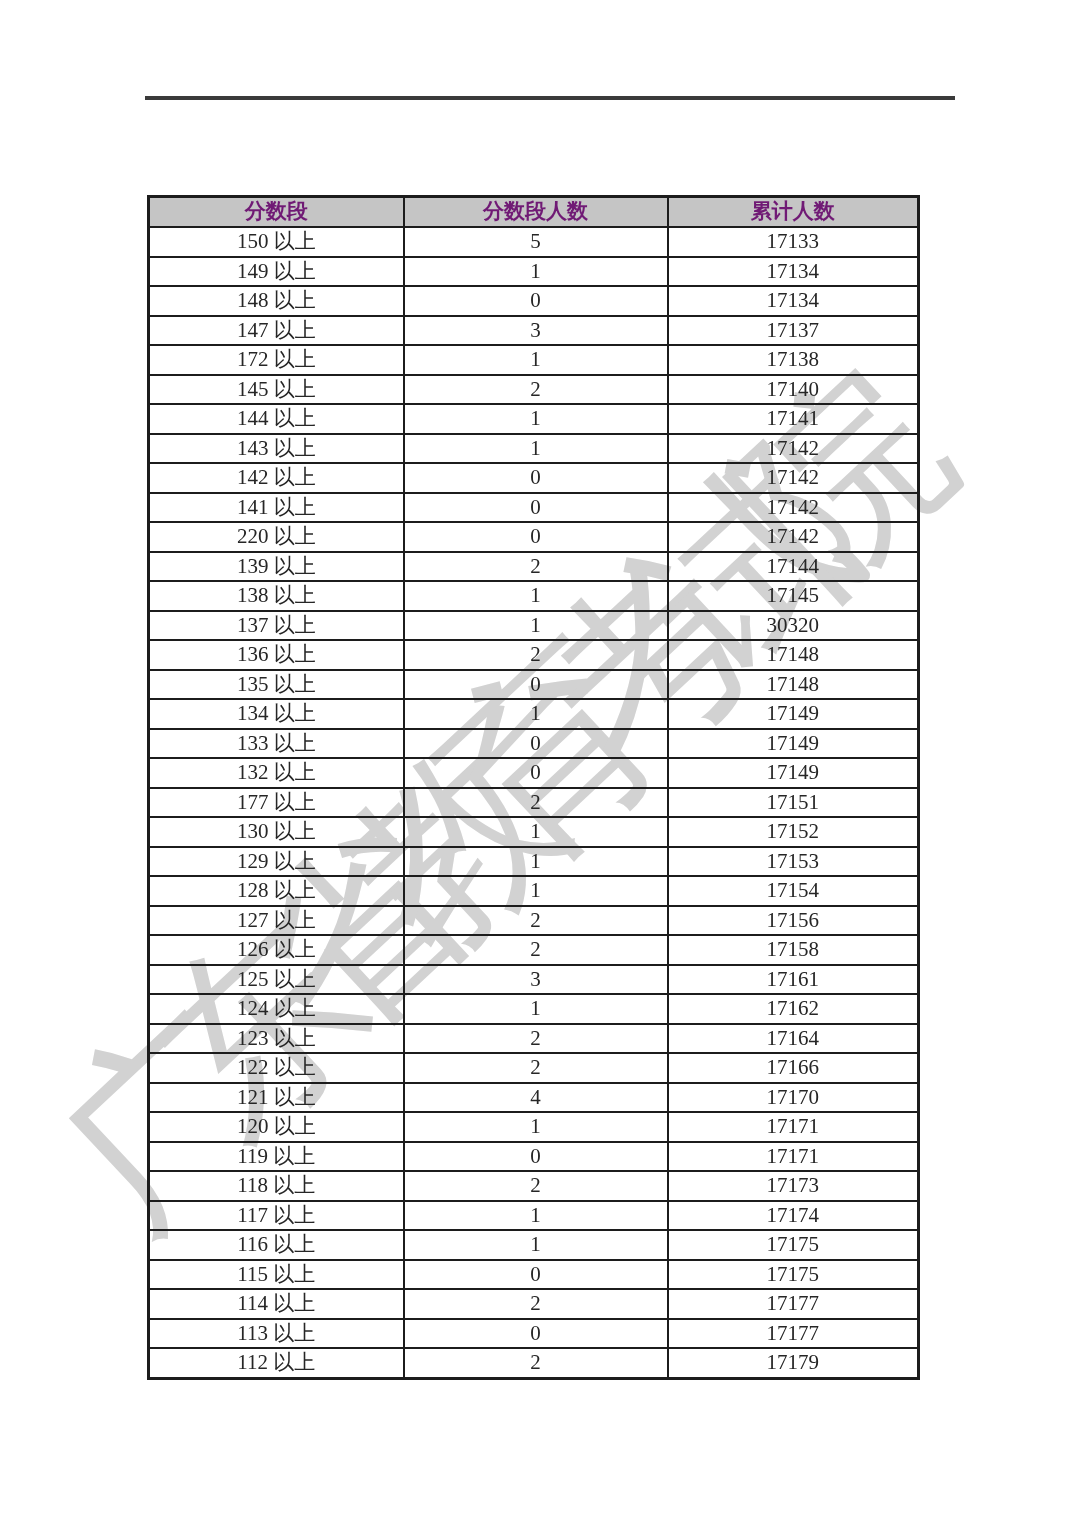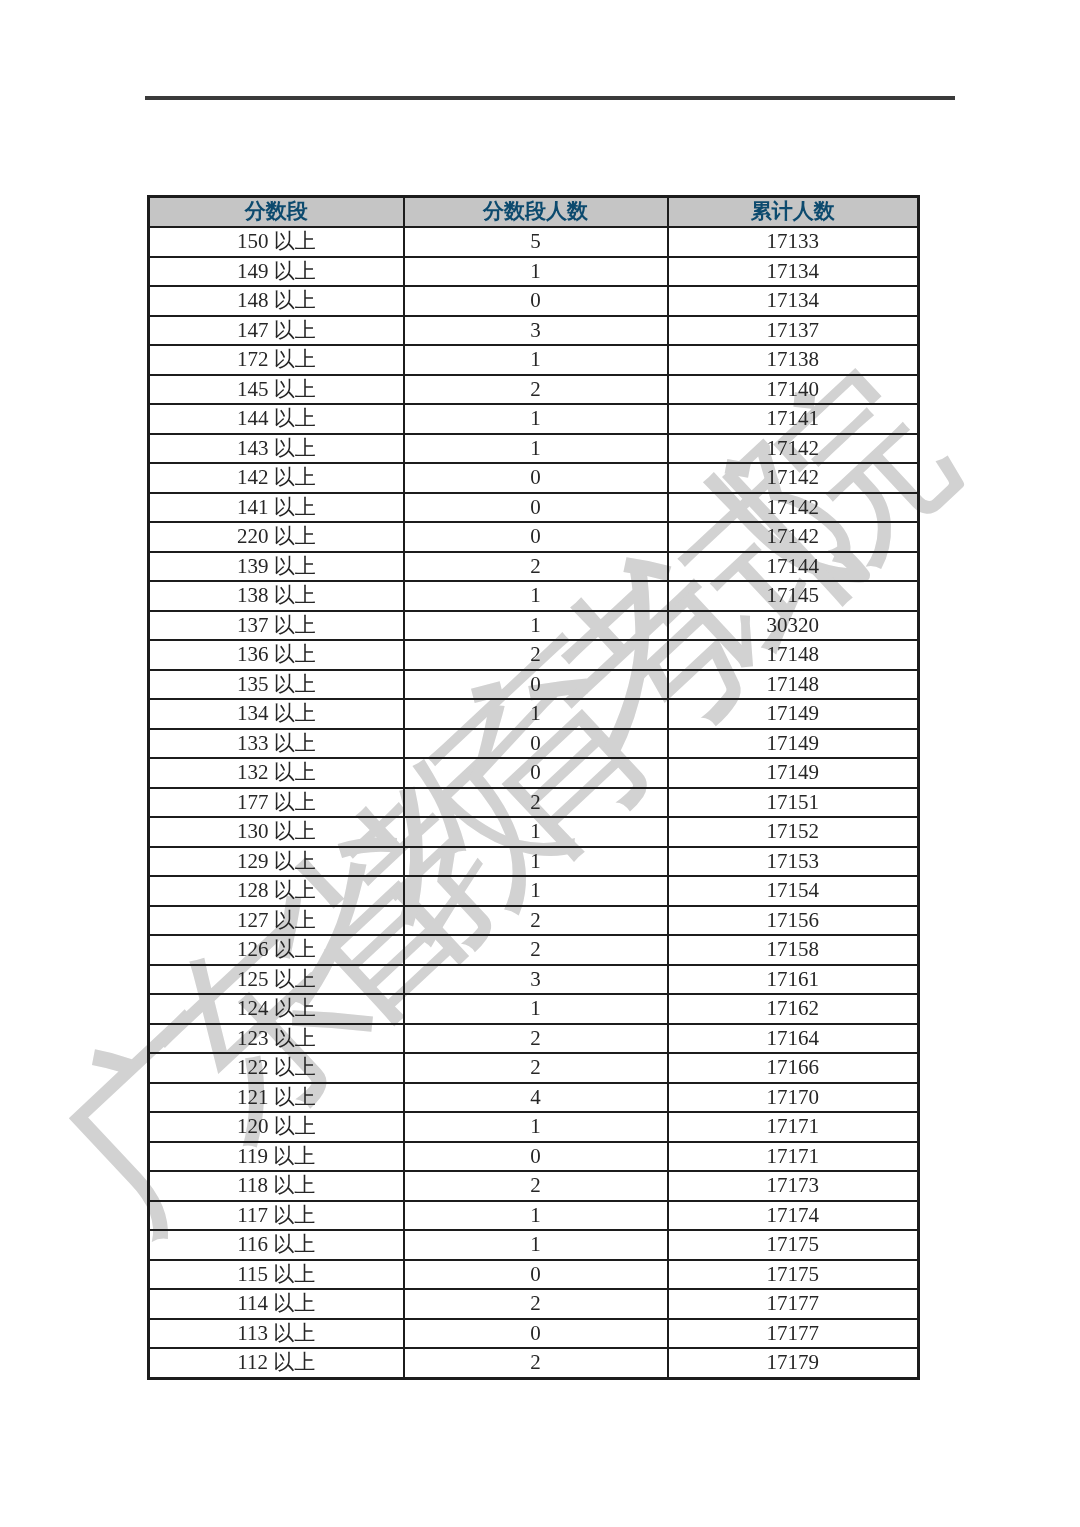--- a/index.html
+++ b/index.html
@@ -62,21 +62,21 @@
     vertical-align: middle;
     padding: 0;
     font-size: 21px;
     line-height: 1.1;
     background: transparent;
   }
   table.score-table th {
     height: 28px;
     background: #c5c5c5;
     font-weight: bold;
-    color: #0c4a6e;
+    color: #701a75;
   }
   table.score-table td {
     height: 27.5px;
     color: #262626;
   }
 </style>
 </head>
 <body>
 
 <div class="page">

